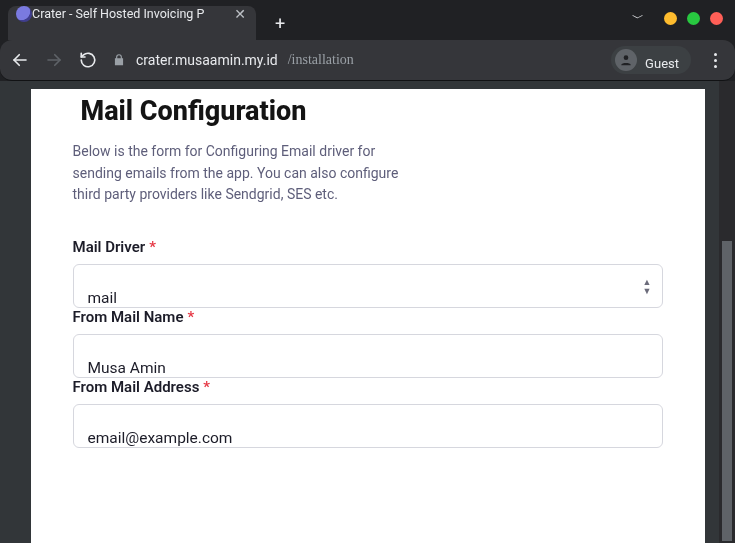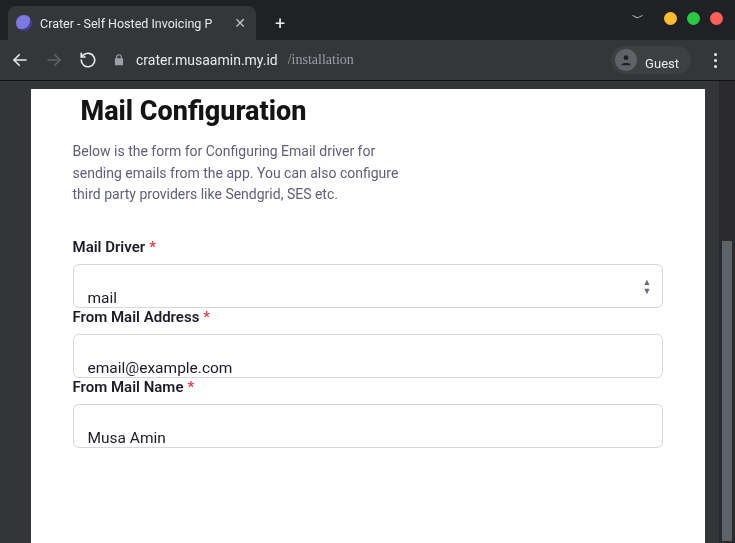--- a/index.html
+++ b/index.html
@@ -43,22 +43,20 @@
     align-items:flex-end;
     padding:0 8px 0 8px;
     position:relative;
   }
   .tab{
     background: var(--chrome-tab-bg);
     height:34px;
     width:232px;
     border-radius:8px 8px 0 0;
     display:flex;
-    align-items:center;
-    gap:8px;
     padding:0 8px;
     font-size:12.5px;
     color: var(--chrome-text);
     white-space:nowrap;
     overflow:hidden;
   }
   .tab .favicon{
     width:16px;height:16px;flex:0 0 16px;
     border-radius:50%;
     background: radial-gradient(circle at 35% 35%, #7a7ae0 0 55%, #403e8f 60% 100%);
@@ -88,20 +86,21 @@
 
   
   .toolbar{
     height:40px;
     background: var(--toolbar-bg);
     display:flex;
     align-items:center;
     padding:0 10px;
     gap:14px;
     border-bottom:1px solid #111214;
+    border-radius:12px;
   }
   .toolbar .navbtn{
     width:20px;height:20px;
     display:flex;align-items:center;justify-content:center;
     color:#e8eaed;
   }
   .toolbar .navbtn.dim{color:#5f6368;}
   .toolbar svg{display:block;}
   .urlbar{
     flex:1 1 auto;
@@ -288,35 +287,35 @@
           <span>mail</span>
           <span class="sort-icons">
             <span>▲</span>
               <span>▼</span>
           </span>
         </div>
       </div>
 
       <div class="field">
         <div class="label">
+          <span>From Mail Name</span><span class="req">*</span>
+        </div>
+        <div class="input">
+          <span>Musa Amin</span>
+        </div>
+      </div>
+
+      <div class="field">
+        <div class="label">
           <span>From Mail Address</span><span class="req">*</span>
         </div>
         <div class="input">
           <span>email@example.com</span>
         </div>
       </div>
 
-      <div class="field">
-        <div class="label">
-          <span>From Mail Name</span><span class="req">*</span>
-        </div>
-        <div class="input">
-          <span>Musa Amin</span>
-        </div>
-      </div>
-
     </div>
   </div>
 
   <div class="fake-scroll">
     <div class="thumb"></div>
   </div>
 </div>
 
 </body></html>

